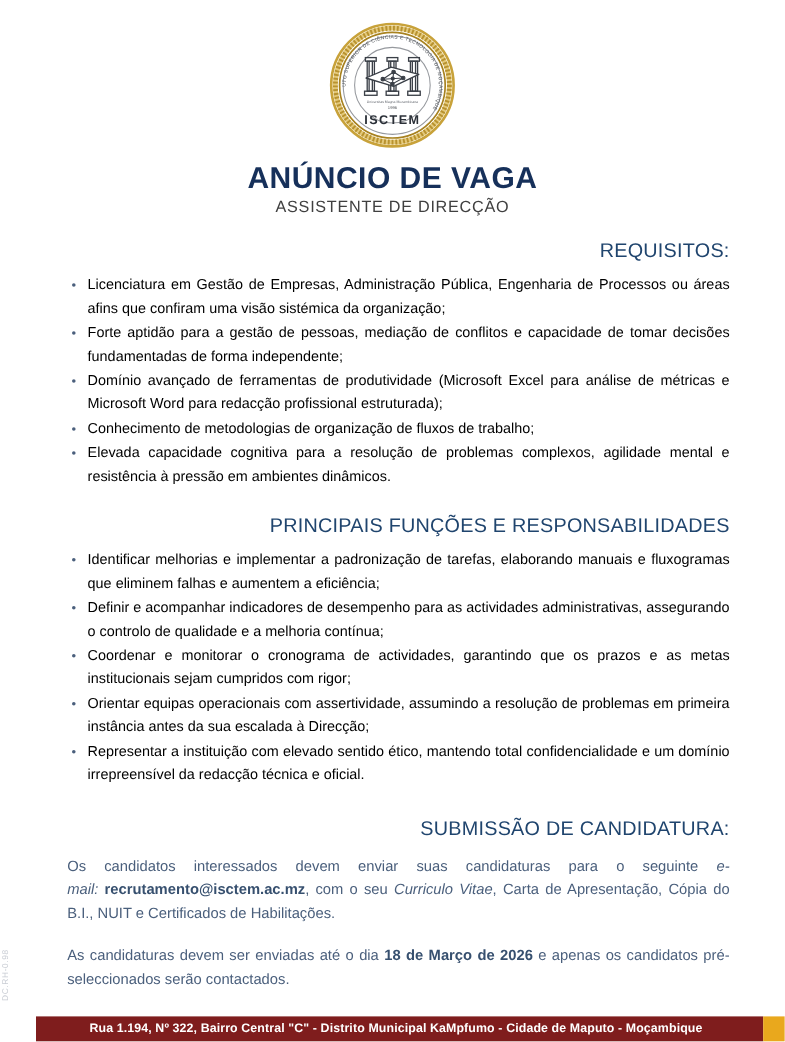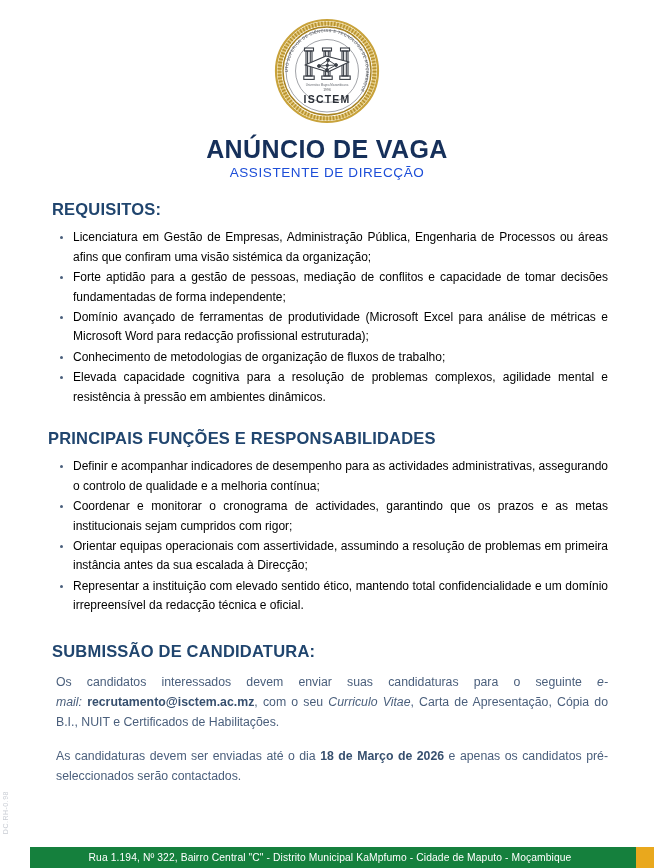--- a/index.html
+++ b/index.html
@@ -42,37 +42,38 @@
     font-weight: bold;
     letter-spacing: 0.4px;
     color: #16305a;
     line-height: 1.05;
   }
   .doc-subtitle {
     margin-top: 3px;
     font-size: 13.5px;
     font-weight: normal;
     letter-spacing: 0.6px;
-    color: #1d4ed8;
+    color: #404040;
   }
 
   
   .content {
     padding: 0 46px 0 56px;
     margin-top: 20px;
   }
 
   .section { margin-bottom: 4px; }
 
   .section-title {
     font-size: 16.5px;
     color: #20456e;
     letter-spacing: 0.2px;
     margin: 0 0 9px 0;
-    font-weight: bold;
+    font-weight: normal;
+    text-align: right;
   }
   .section-requisitos .section-title { margin-left: -4px; }
   .section-funcoes { margin-top: 22px; }
   .section-funcoes .section-title { margin-left: -8px; }
   .section-submissao { margin-top: 26px; }
   .section-submissao .section-title { margin-left: -4px; margin-bottom: 12px; }
 
   ul.bullets {
     list-style: none;
     margin: 0;
@@ -119,28 +120,29 @@
     position: absolute;
     left: 30px;
     right: 0;
     bottom: 0;
     height: 21px;
     display: flex;
     align-items: stretch;
   }
   .footer-bar {
     flex: 1;
-    background: #15803d;
+    background: #7f1d1d;
     color: #ffffff;
     font-size: 10.3px;
     display: flex;
     align-items: center;
     justify-content: center;
     letter-spacing: 0.1px;
     padding-right: 6px;
+    font-weight: bold;
   }
   .footer-accent {
     width: 18px;
     background: #e9a81d;
   }
 
   
   .side-code {
     position: absolute;
     left: 2px;
@@ -232,20 +234,21 @@
         <li>Forte aptidão para a gestão de pessoas, mediação de conflitos e capacidade de tomar decisões fundamentadas de forma independente;</li>
         <li>Domínio avançado de ferramentas de produtividade (Microsoft Excel para análise de métricas e Microsoft Word para redacção profissional estruturada);</li>
         <li>Conhecimento de metodologias de organização de fluxos de trabalho;</li>
         <li>Elevada capacidade cognitiva para a resolução de problemas complexos, agilidade mental e resistência à pressão em ambientes dinâmicos.</li>
       </ul>
     </div>
 
     <div class="section section-funcoes">
       <h2 class="section-title">PRINCIPAIS FUNÇÕES E RESPONSABILIDADES</h2>
       <ul class="bullets">
+        <li>Identificar melhorias e implementar a padronização de tarefas, elaborando manuais e fluxogramas que eliminem falhas e aumentem a eficiência;</li>
         <li>Definir e acompanhar indicadores de desempenho para as actividades administrativas, assegurando o controlo de qualidade e a melhoria contínua;</li>
         <li>Coordenar e monitorar o cronograma de actividades, garantindo que os prazos e as metas institucionais sejam cumpridos com rigor;</li>
         <li>Orientar equipas operacionais com assertividade, assumindo a resolução de problemas em primeira instância antes da sua escalada à Direcção;</li>
         <li>Representar a instituição com elevado sentido ético, mantendo total confidencialidade e um domínio irrepreensível da redacção técnica e oficial.</li>
       </ul>
     </div>
 
     <div class="section section-submissao">
       <h2 class="section-title">SUBMISSÃO DE CANDIDATURA:</h2>
 

